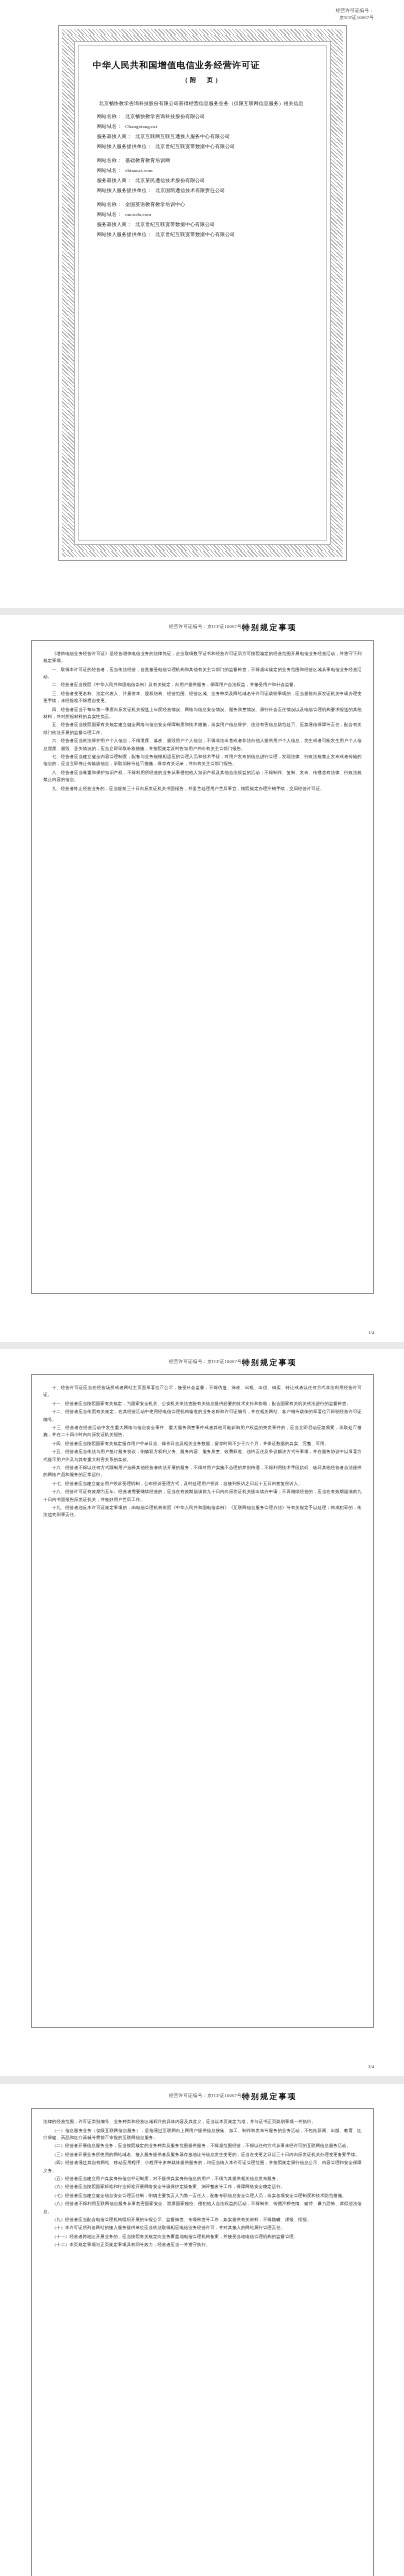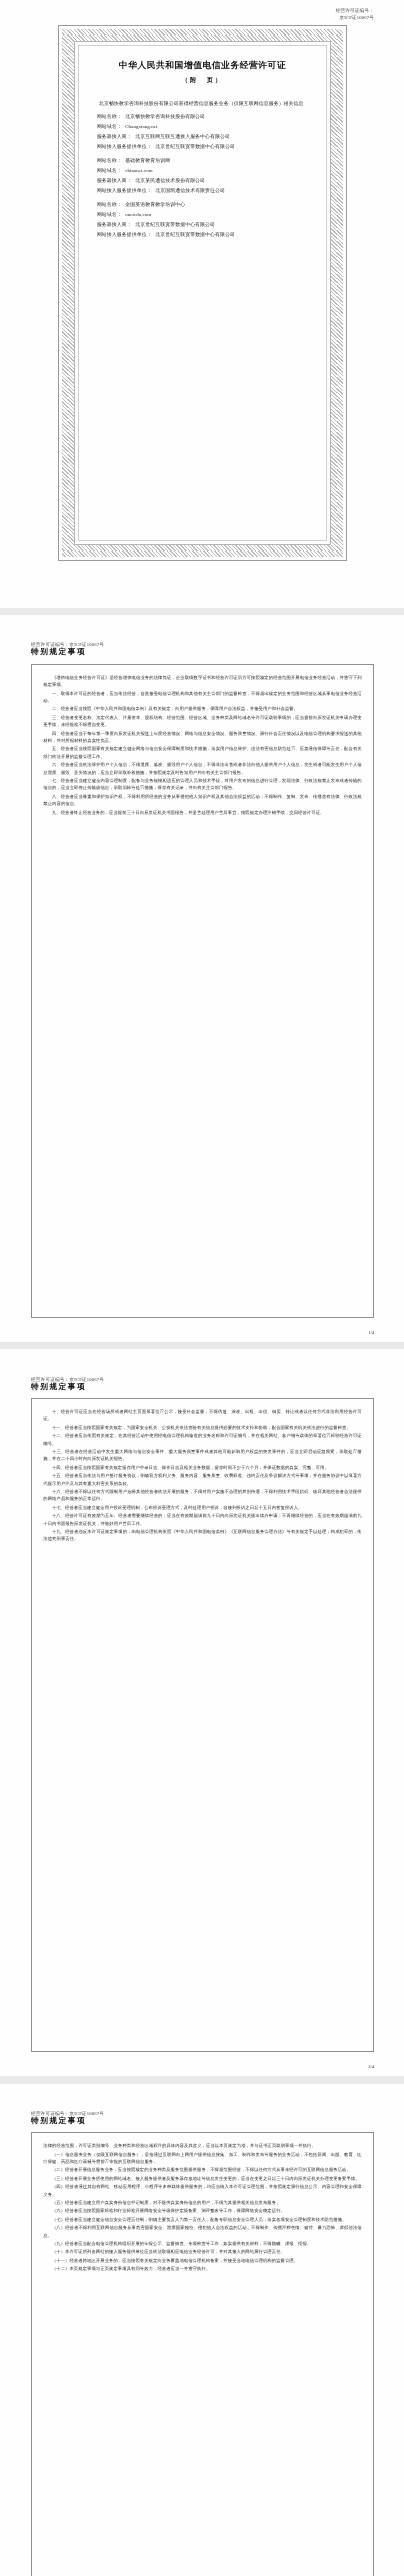--- a/index.html
+++ b/index.html
@@ -67,21 +67,21 @@
     overflow: hidden;
   }
   .cert-inner-white:before {
     content: "";
     position: absolute;
     left: 2.6px; top: 2.6px; right: 2.6px; bottom: 2.6px;
     border: 0.5px solid #cfcfcf;
     pointer-events: none;
   }
   .cert-title {
-    text-align: center;
+    text-align: left;
     font-size: 8.8px;
     font-weight: bold;
     color: #111;
     letter-spacing: 0.5px;
     margin-top: 3.1px;
     line-height: 1.5;
   }
   .cert-subtitle {
     text-align: center;
     font-size: 6.2px;
@@ -103,22 +103,21 @@
   }
   .cert-row .k { display: inline-block; }
   .cert-row .v { display: inline-block; margin-left: 2.1px; }
   .cert-gap { height: 3.6px; }
 
   
   .sp-header {
     display: flex;
     align-items: flex-start;
     justify-content: flex-end;
-    margin-top: 18px;
-    flex-direction: column;
+    margin-top: 0;
   }
   .sp-permno {
     font-size: 4.6px;
     color: #3a3a3a;
     letter-spacing: 0.2px;
     white-space: nowrap;
     padding-top: 1px;
   }
   .sp-title {
     font-size: 7.7px;

